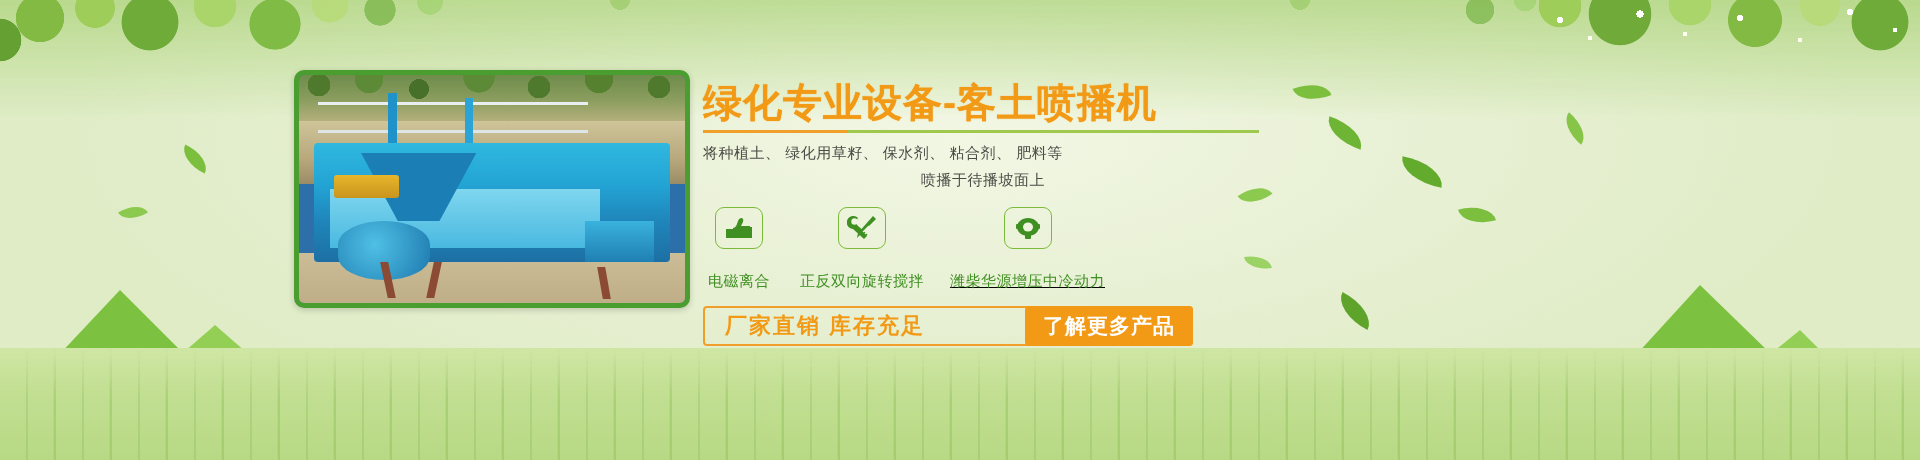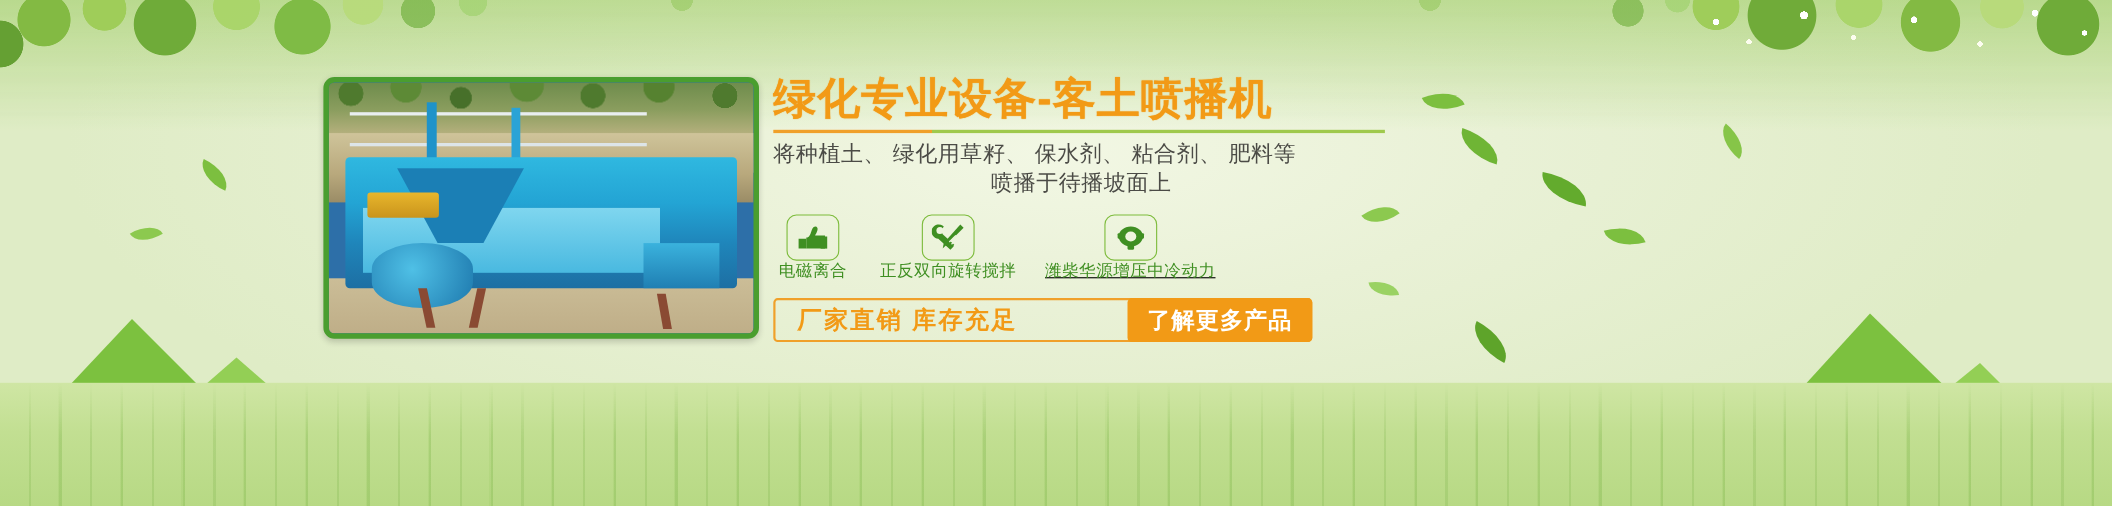--- a/index.html
+++ b/index.html
@@ -113,41 +113,41 @@
   .ph-rail2{position:absolute;left:5%;top:24%;width:70%;height:3px;background:#dde5e8;}
   .ph-motor{position:absolute;left:10%;bottom:10%;width:24%;height:26%;
     background:radial-gradient(circle at 40% 40%,#4fc0e6,#1d78ad);border-radius:50%/40%;}
   .ph-yellow{position:absolute;left:9%;top:44%;width:17%;height:10%;
     background:linear-gradient(to bottom,#e8b62c,#c9941c);border-radius:3px;}
   .ph-box{position:absolute;right:8%;bottom:18%;width:18%;height:18%;
     background:linear-gradient(to bottom,#3ab2dd,#1f7fb3);}
   .ph-leg{position:absolute;background:#8a4a33;}
 
   
-  .content{position:absolute;left:703px;top:68px;width:560px;}
+  .content{position:absolute;left:703px;top:80px;width:560px;}
   .title{
     font-size:39px;font-weight:700;letter-spacing:1px;color:#f29a16;
     line-height:46px;white-space:nowrap;
     text-shadow:0 0 1px #f29a16;
   }
   .divider{margin-top:4px;height:3px;width:556px;
     background:linear-gradient(to right,#f0a02a 0 26%, #9fc94c 26% 100%);}
   .sub{
-    margin-top:6px;font-size:20px;color:#4b4b46;line-height:27px;letter-spacing:.5px;
+    margin-top:6px;font-size:15px;color:#4b4b46;line-height:27px;letter-spacing:.5px;
     white-space:nowrap;
   }
 
   
   .features{margin-top:14px;display:flex;align-items:flex-start;}
   .feature{display:flex;flex-direction:column;align-items:center;}
   .f-box{
     width:46px;height:40px;border:1.5px solid #7cbb3a;border-radius:9px;
     display:flex;align-items:center;justify-content:center;background:transparent;
   }
-  .f-label{margin-top:0;font-size:15px;color:#3f8f22;letter-spacing:.5px;white-space:nowrap;}
+  .f-label{margin-top:23px;font-size:15px;color:#3f8f22;letter-spacing:.5px;white-space:nowrap;}
   .f1{margin-left:5px;}
   .f2{margin-left:30px;align-items:center;}
   .f3{margin-left:26px;text-decoration:underline;}
 
   
   .cta{
     margin-top:15px;position:relative;width:486px;height:36px;
     border:2px solid #f0a02a;border-radius:4px;display:flex;align-items:center;
   }
   .cta-text{

